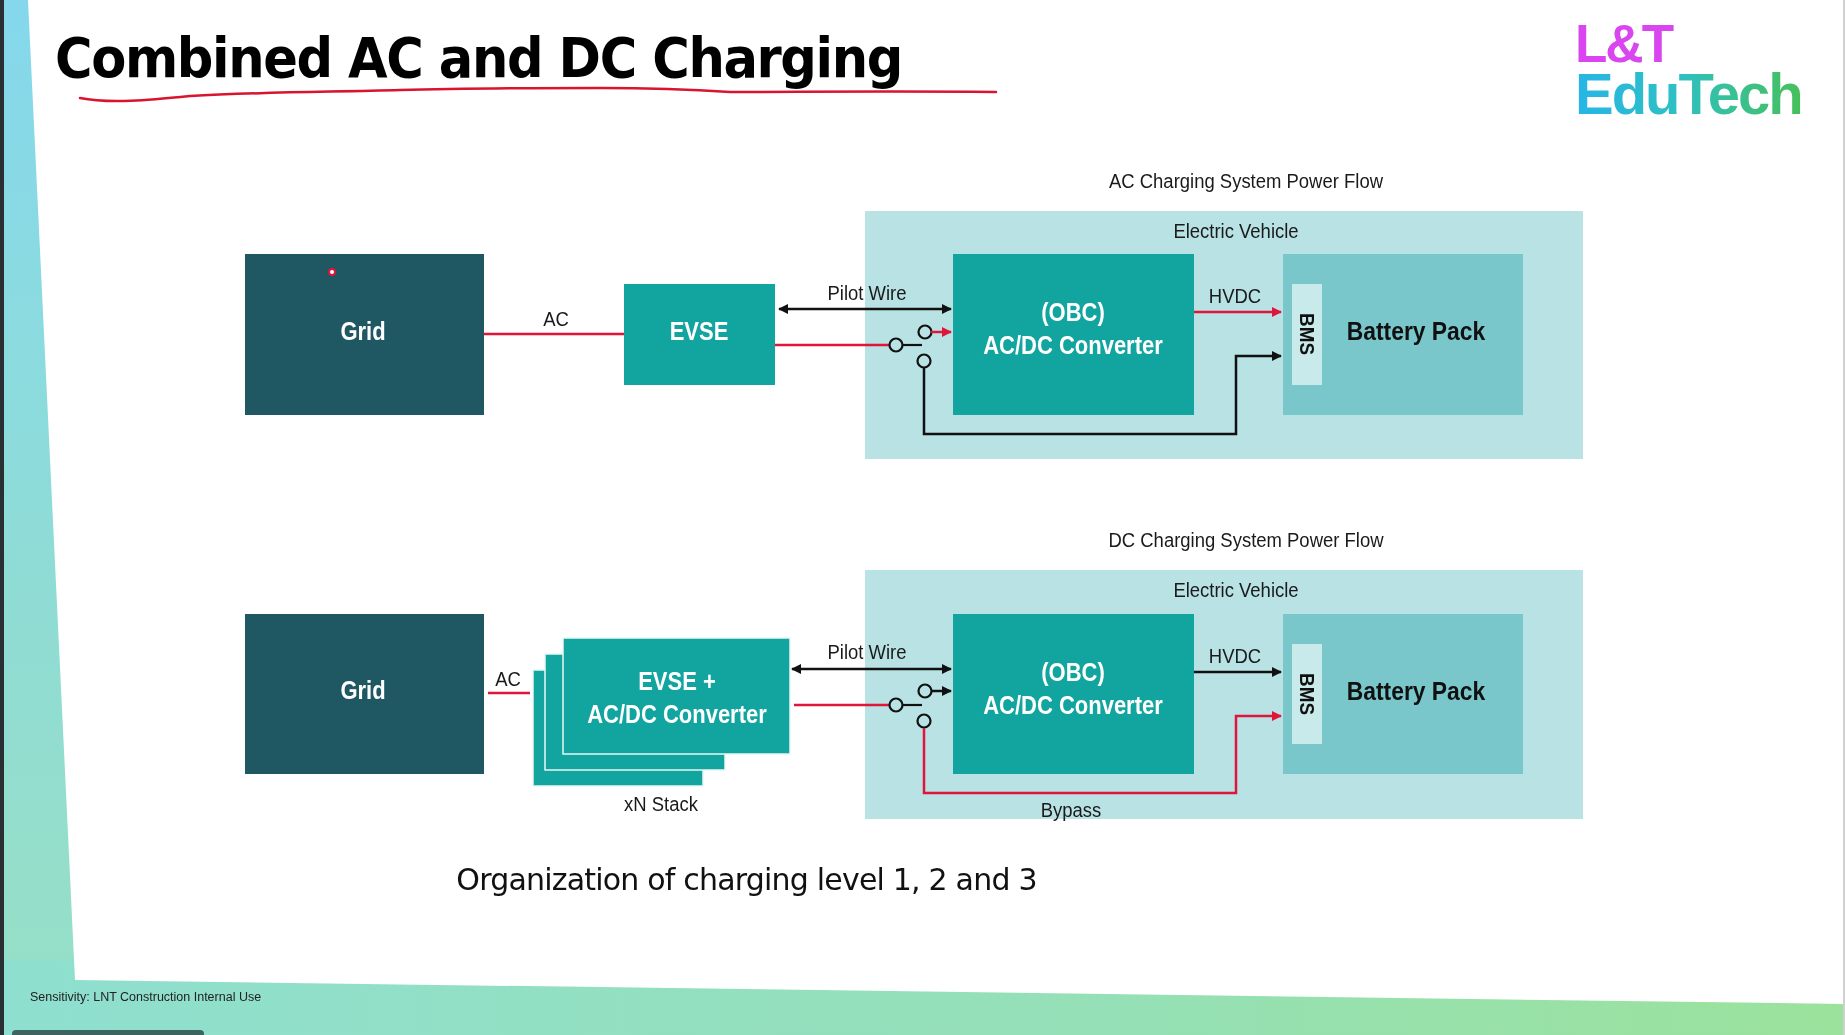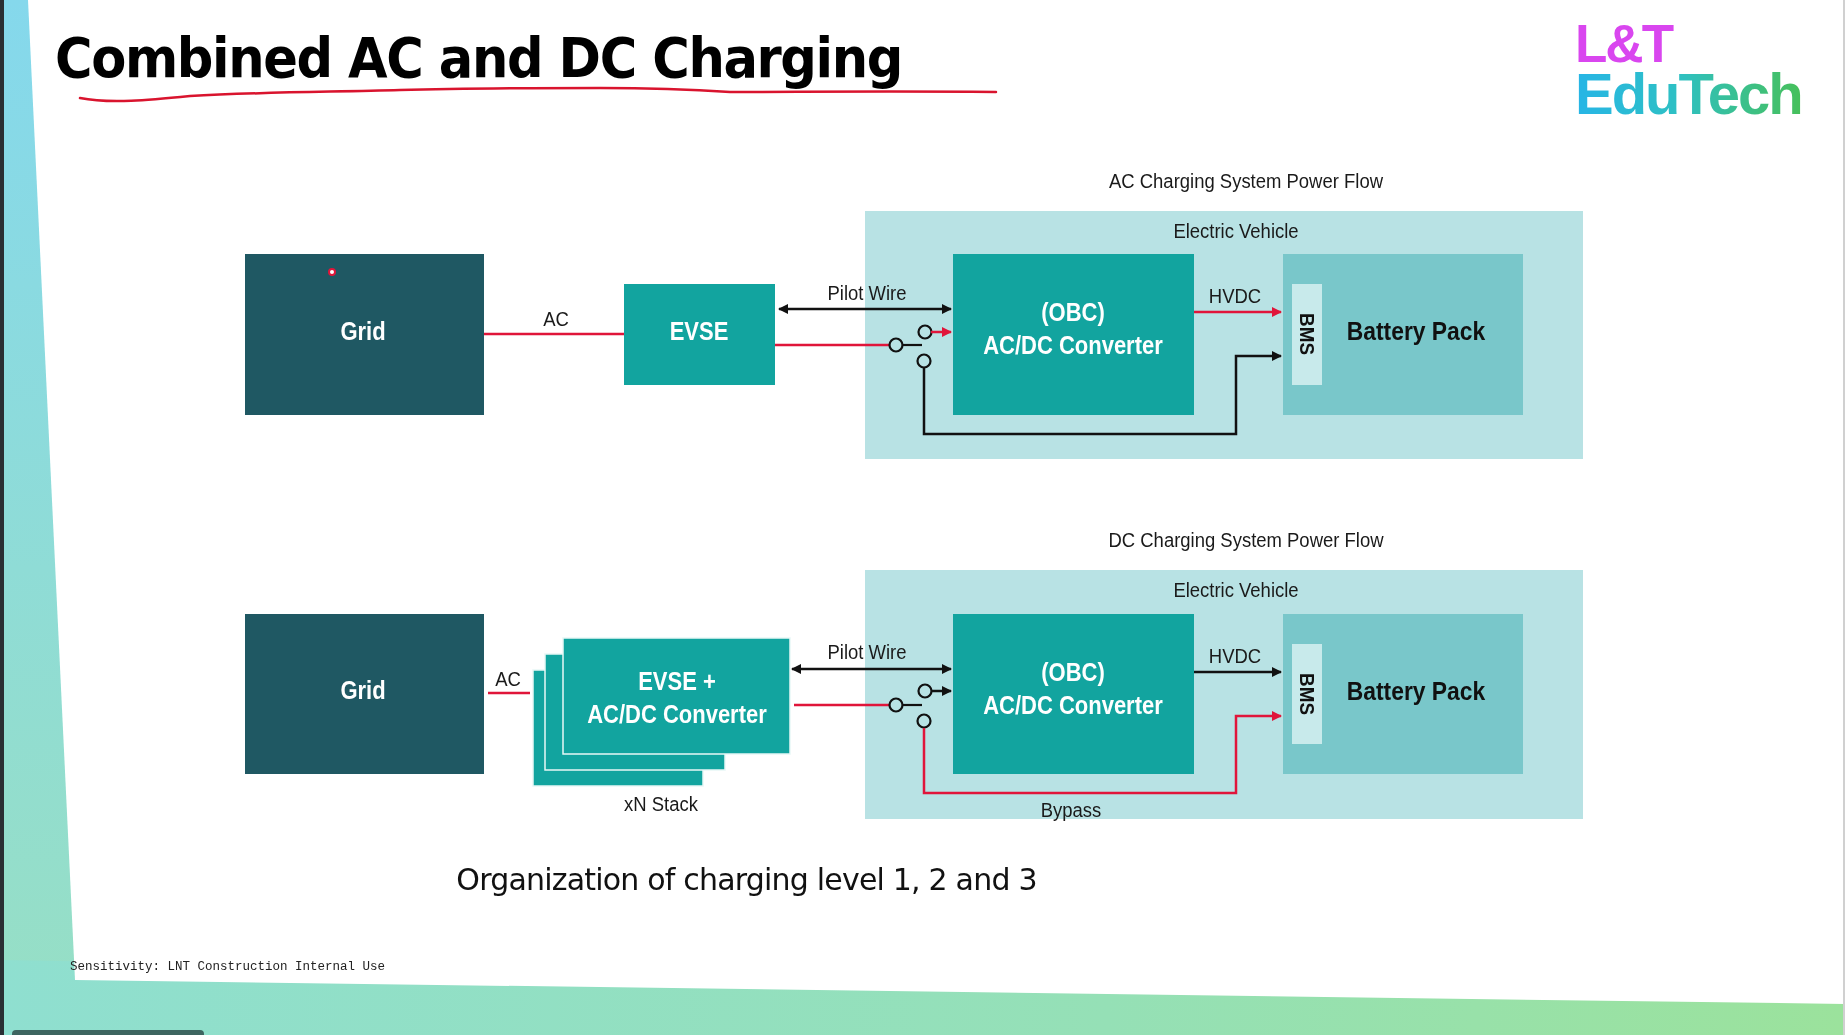--- a/index.html
+++ b/index.html
@@ -40,22 +40,22 @@
     background: linear-gradient(90deg, #27b5e6 0%, #2ec0c4 45%, #47c05a 100%);
     -webkit-background-clip: text; background-clip: text; color: transparent; text-align: right;
   }
   .diagram { position: absolute; left: 0; top: 0; }
   .cap {
     position: absolute; left: 0; width: 1493px; top: 862px; text-align: center;
     font-family: "DejaVu Sans", sans-serif; font-size: 30px; color: #111;
     letter-spacing: -0.8px;
   }
   .sens {
-    position: absolute; left: 30px; top: 960px;
-    font-family: Liberation Mono, monospace; font-size: 12.5px; color: #222; margin-left: 40px;
+    position: absolute; left: 30px; top: 990px;
+    font-family: Liberation Sans, sans-serif; font-size: 12.5px; color: #222;
   }
   .taskbar-stub {
     position: absolute; left: 12px; top: 1030px; width: 192px; height: 8px;
     background: #3d6560; border-radius: 4px 4px 0 0;
   }
   svg text { font-family: "Liberation Sans", sans-serif; }
 </style>
 </head>
 <body>
 

